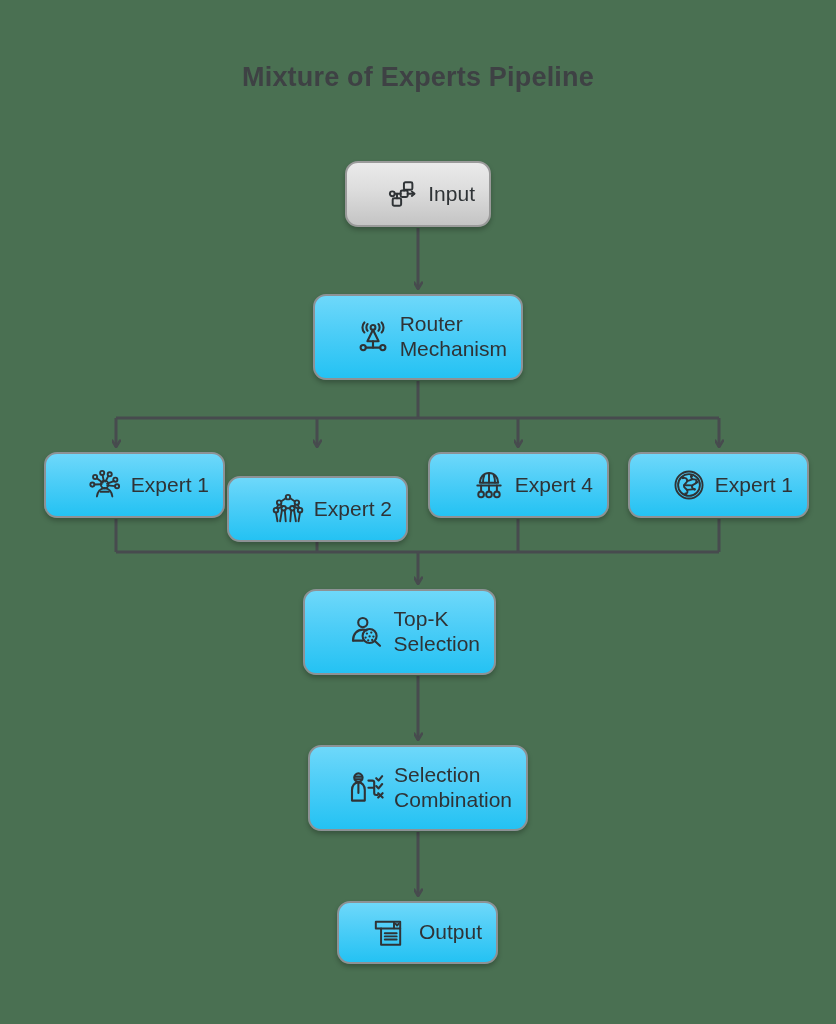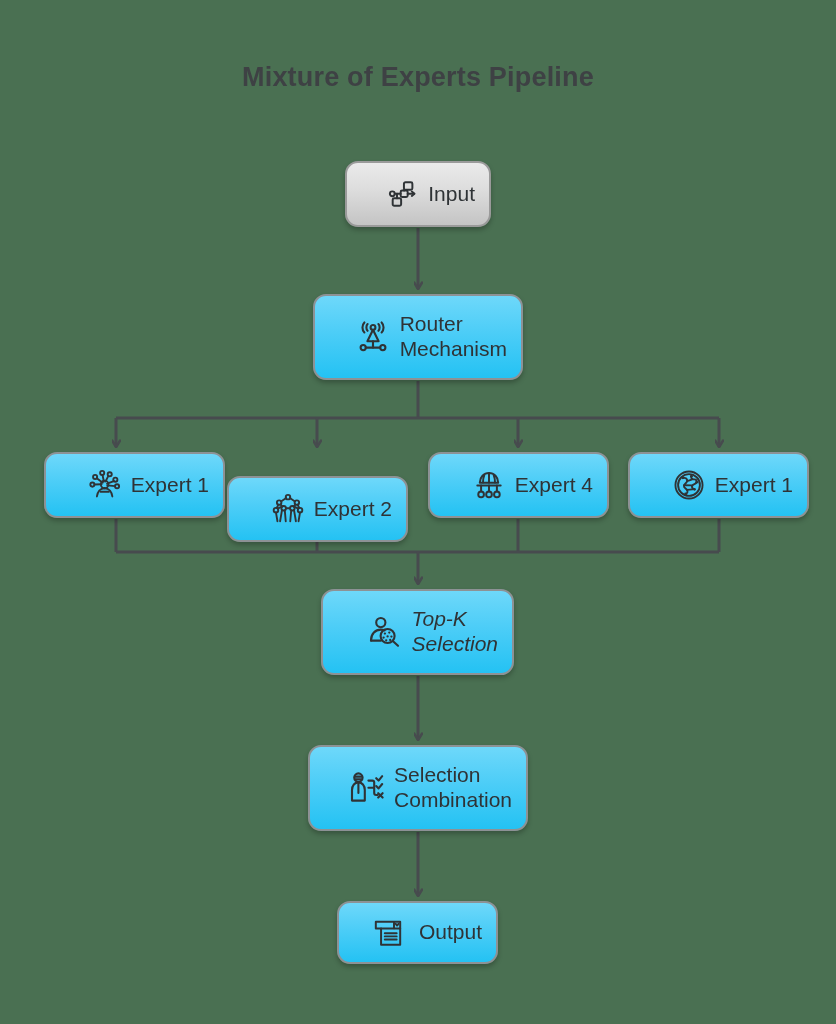--- a/index.html
+++ b/index.html
@@ -73,21 +73,21 @@
     text-align: left;
   }
 
   
   #node-input        { left: 345px; top: 161px; width: 146px; height: 66px; }
   #node-router       { left: 313px; top: 294px; width: 210px; height: 86px; }
   #node-expert-1     { left: 44px;  top: 452px; width: 181px; height: 66px; }
   #node-expert-2     { left: 227px; top: 476px; width: 181px; height: 66px; }
   #node-expert-3     { left: 428px; top: 452px; width: 181px; height: 66px; }
   #node-expert-4     { left: 628px; top: 452px; width: 181px; height: 66px; }
-  #node-topk         { left: 321px; top: 589px; width: 193px; height: 86px; font-style: italic; }
+  #node-topk         { left: 303px; top: 589px; width: 193px; height: 86px; }
   #node-weighted     { left: 308px; top: 745px; width: 220px; height: 86px; }
   #node-output       { left: 337px; top: 901px; width: 161px; height: 63px; gap: 16px; }
 </style>
 </head>
 <body>
 
 <div id="canvas">
 
   <div class="diagram-title">Mixture of Experts Pipeline</div>
 

